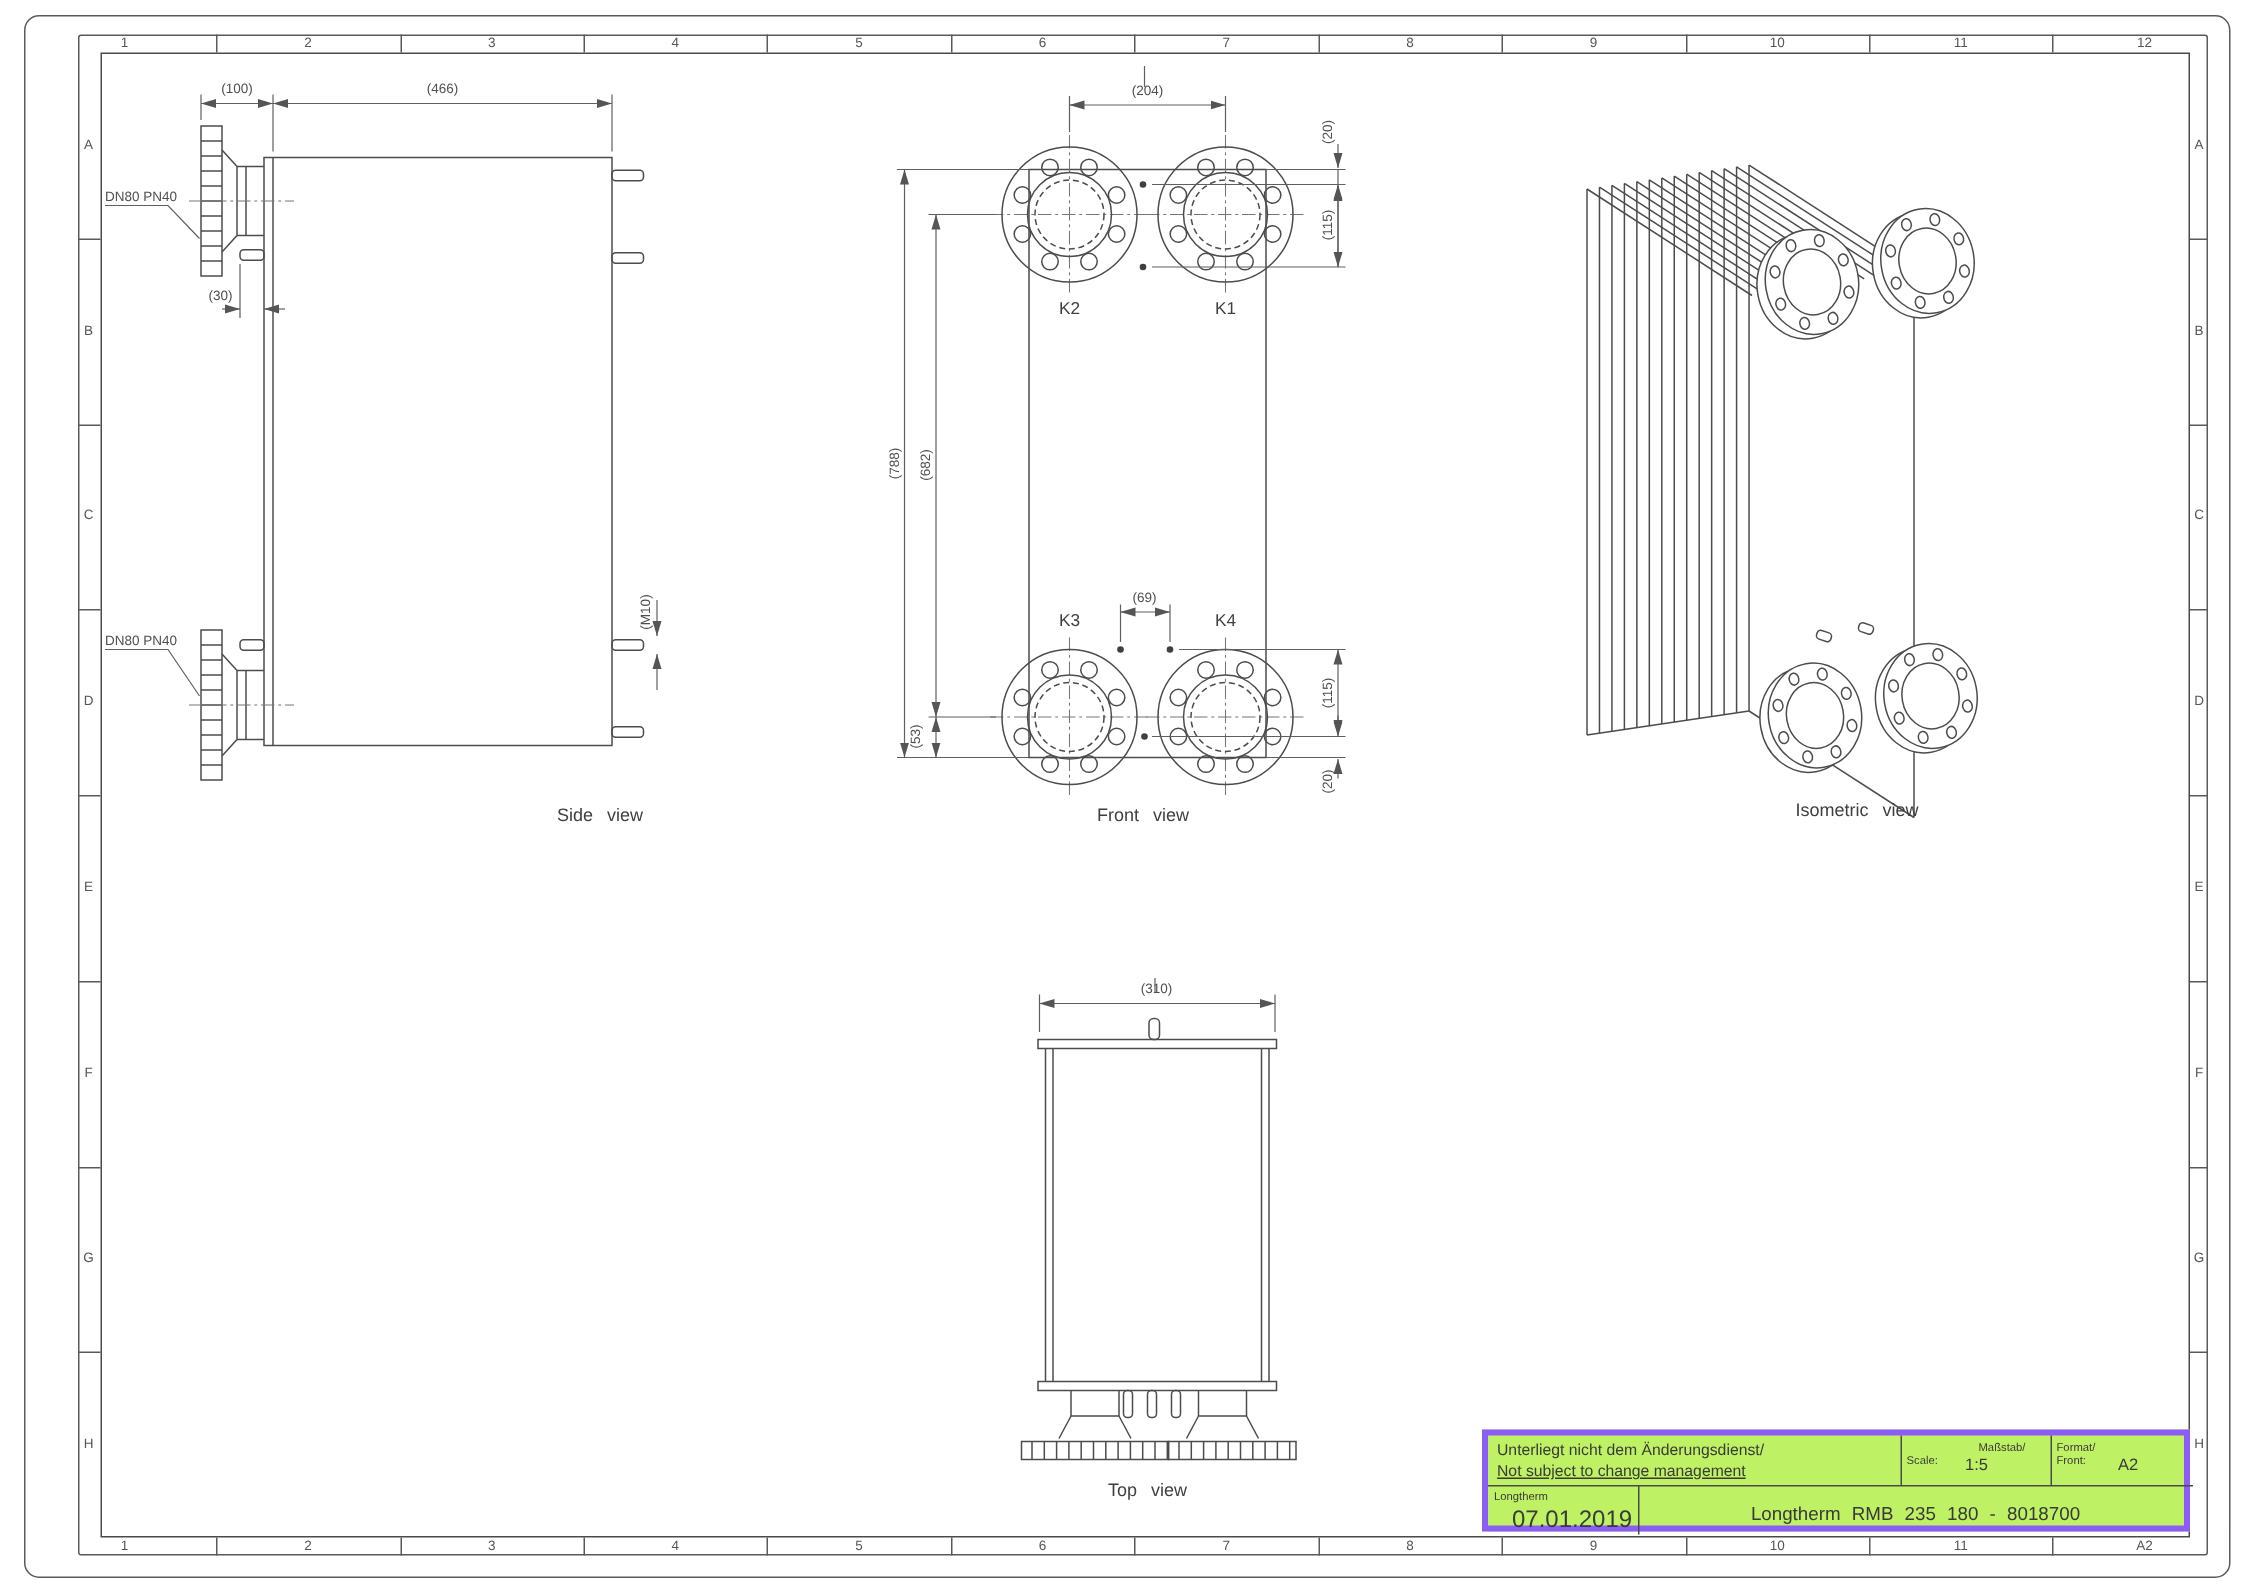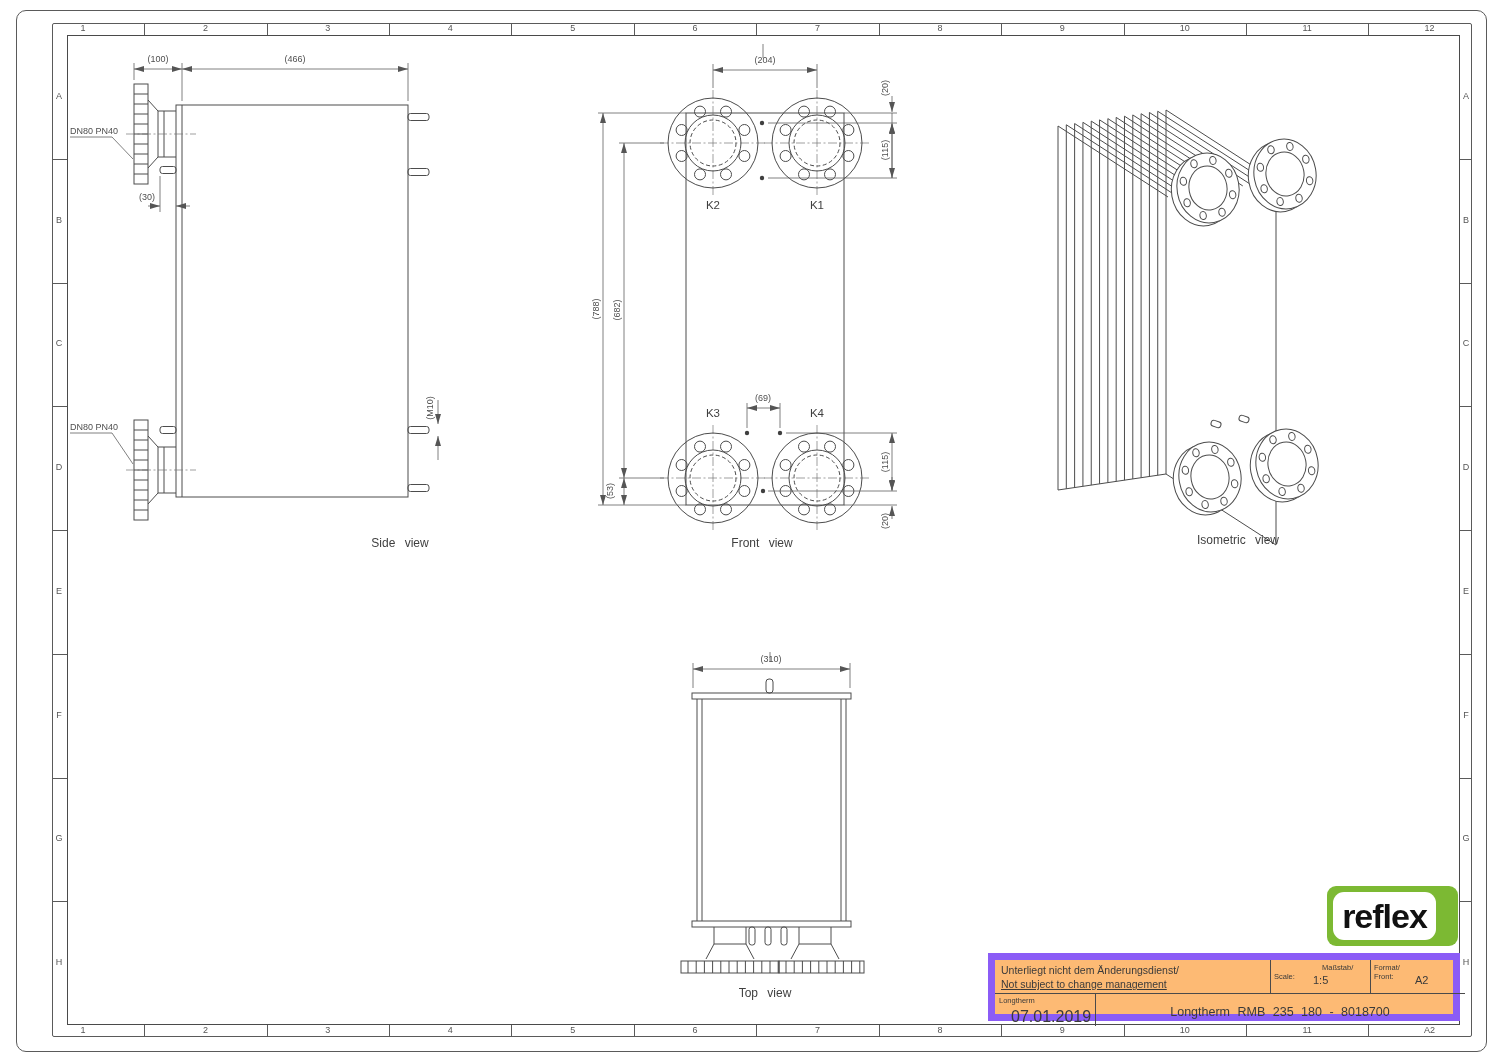--- a/index.html
+++ b/index.html
@@ -15,21 +15,21 @@
   .sw{fill:#fff;stroke:#4c4c4c;stroke-width:1;}
   .dash{stroke-dasharray:4 2.5;}
   .cl{fill:none;stroke:#767676;stroke-width:0.7;stroke-dasharray:9 2.5 2 2.5;}
   .dim{fill:none;stroke:#5f5f5f;stroke-width:0.8;}
   .dimtxt{fill:#4f4f4f;font-size:9px;}
   .lbl{fill:#3f3f3f;font-size:12px;word-spacing:6px;}
   .plbl{fill:#3f3f3f;font-size:11.5px;}
   .dot{fill:#3f3f3f;stroke:none;}
   
   .tb{position:absolute;box-sizing:border-box;}
-  .tb-border{left:988px;top:953px;width:472px;height:68px;border:7px solid #8b5cf6;background:#fdba74;}
+  .tb-border{left:988px;top:953px;width:472px;height:68px;border:4px solid #8b5cf6;background:#bef264;}
   .tb-line{position:absolute;background:#4a4a4a;}
   .tb-txt{position:absolute;color:#3a3a3a;white-space:nowrap;}
   .tb-note{font-size:10.5px;}
   .tb-small{font-size:7.5px;}
   .tb-val{font-size:11px;}
   .tb-prod{font-size:12.5px;word-spacing:4px;text-align:center;}
   
   .logo-green{position:absolute;left:1327px;top:886px;width:131px;height:60px;background:#7cb933;border-radius:9px;}
   .logo-white{position:absolute;left:6px;top:6px;width:103px;height:48px;background:#fff;border-radius:11px;display:flex;align-items:center;justify-content:center;}
   .logo-text{font-size:34px;font-weight:700;color:#111;letter-spacing:-1px;line-height:1;}
@@ -420,19 +420,14 @@
     <span class="tb-txt tb-small" style="left:379px;top:3px;">Format/</span>
     <span class="tb-txt tb-small" style="left:379px;top:12px;">Front:</span>
     <span class="tb-txt tb-val" style="left:420px;top:14px;">A2</span>
 
     <span class="tb-txt tb-small" style="left:4px;top:36px;">Longtherm</span>
     <span class="tb-txt tb-val" style="left:16px;top:48px;font-size:16px;">07.01.2019</span>
 
     <span class="tb-txt tb-prod" style="left:100px;top:45px;width:370px;">Longtherm RMB 235 180 - 8018700</span>
   </div>
 
-  <div class="logo-green">
-    <div class="logo-white">
-      <span class="logo-text">reflex</span>
-    </div>
-  </div>
 
 </div>
 
 </body></html>

